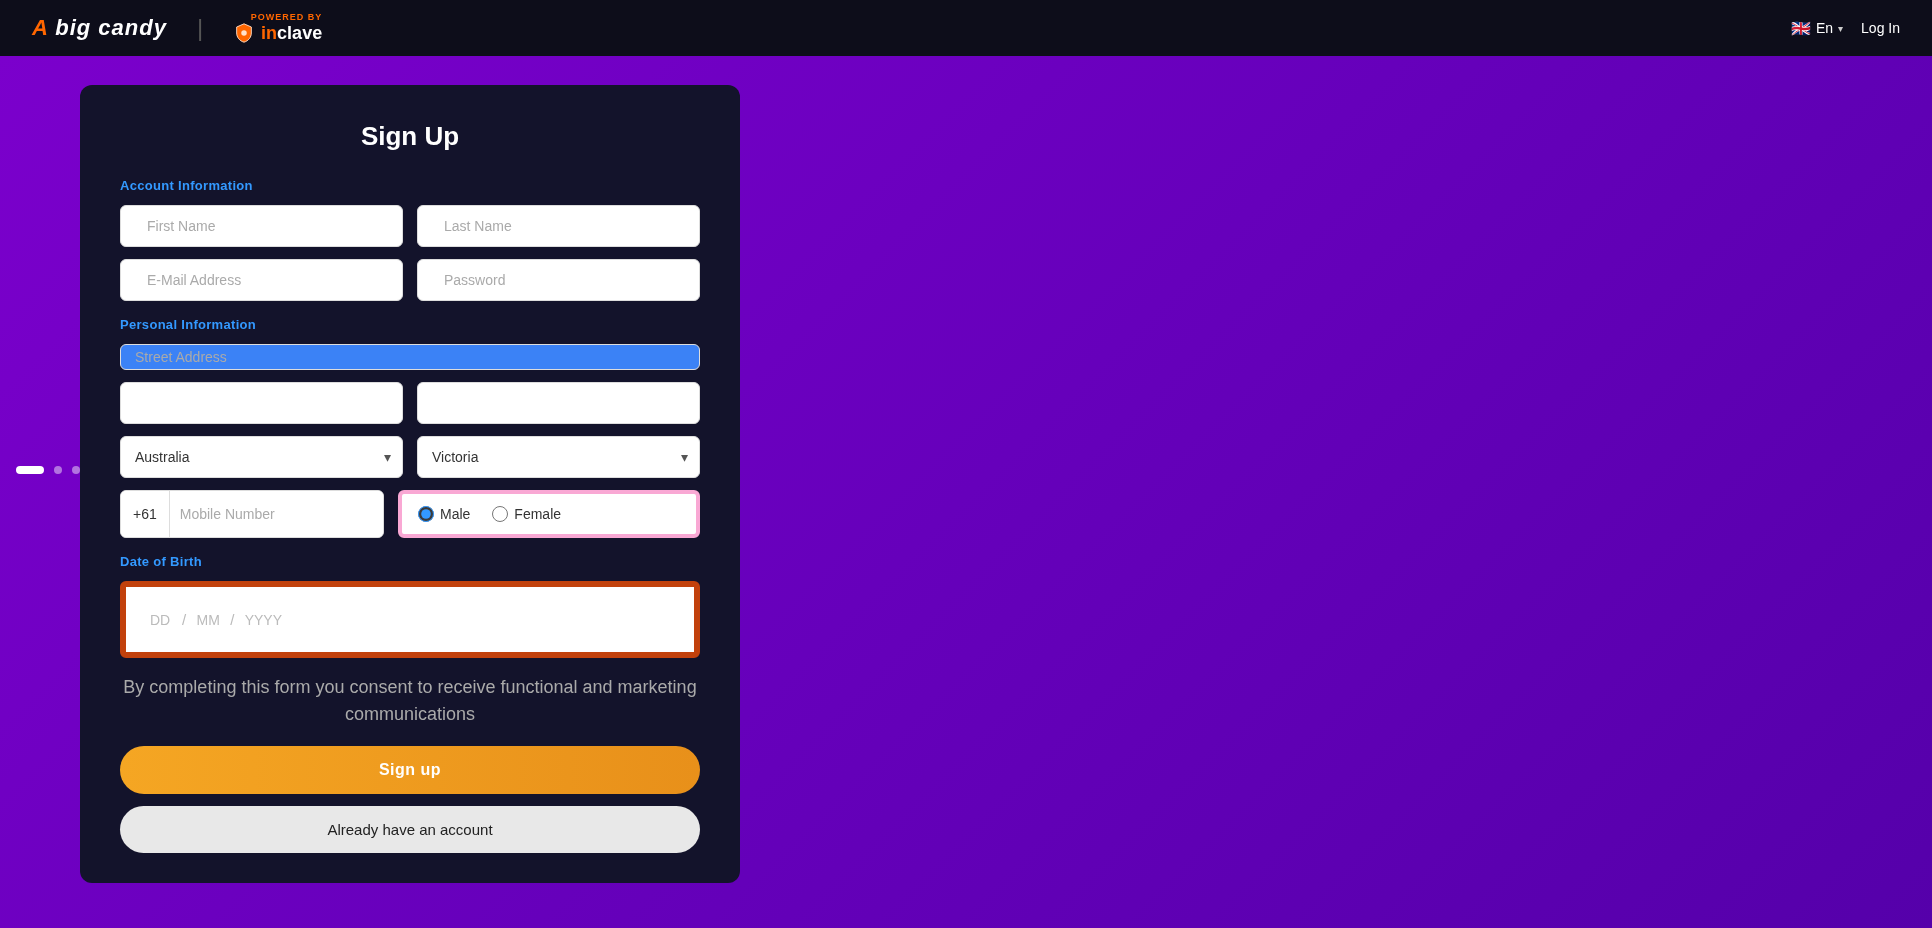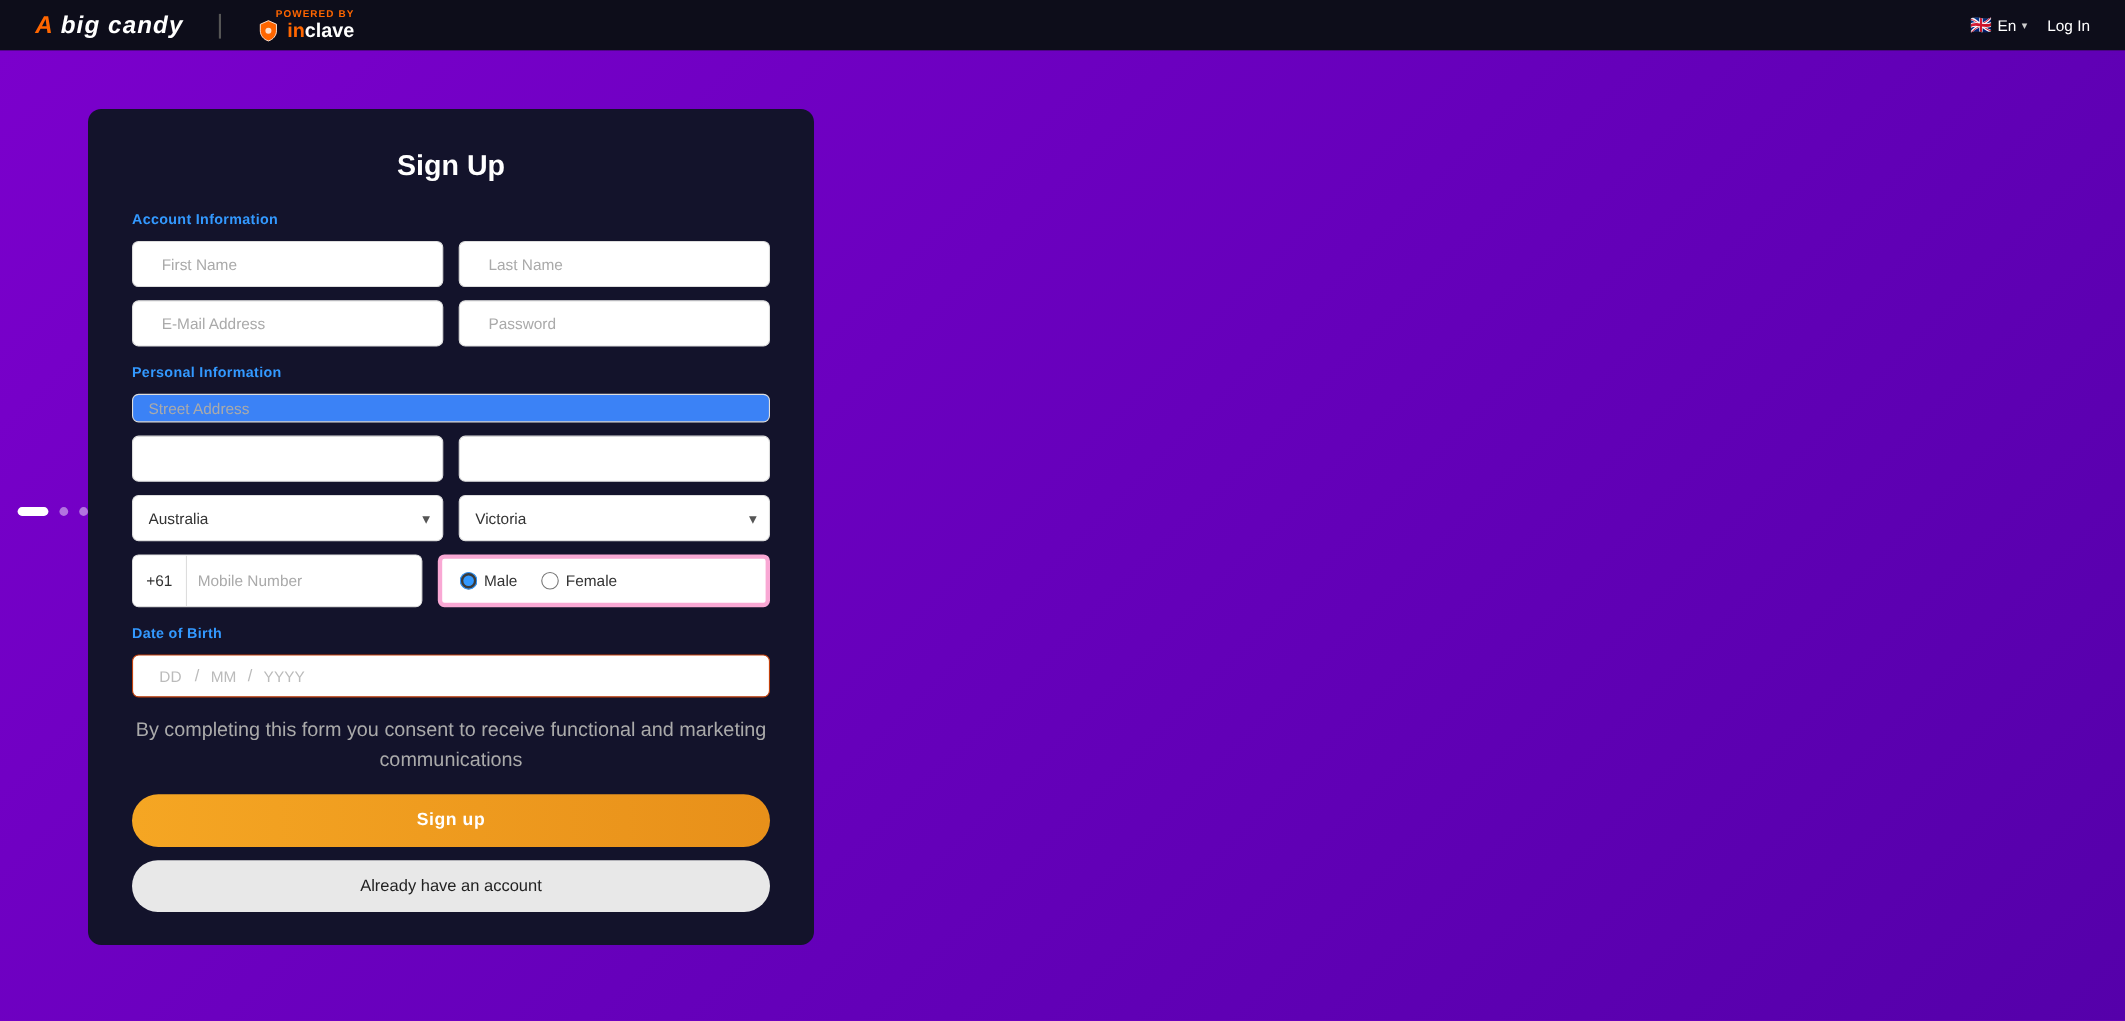--- a/index.html
+++ b/index.html
@@ -7,21 +7,21 @@
       font-family: 'Segoe UI', Arial, sans-serif;
       background: #7b00cc;
       min-height: 928px;
       display: flex;
       flex-direction: column;
     }
 
     
     .navbar {
       background: #0d0d1a;
-      height: 46px;
+      height: 56px;
       display: flex;
       align-items: center;
       justify-content: space-between;
       padding: 0 32px;
       flex-shrink: 0;
       gap: 40px;
     }
     .navbar-left {
       display: flex;
       align-items: center;
@@ -278,23 +278,23 @@
       width: 16px;
       height: 16px;
       cursor: pointer;
     }
 
     
     .dob-wrapper {
       display: flex;
       align-items: center;
       background: white;
-      border: 1px solid #c2410c;
-      border-radius: 6px;
-      padding: 10px 16px;
+      border: 6px solid #c2410c;
+      border-radius: 6px;
+      padding: 24px 16px;
       gap: 4px;
       width: 100%;
       margin-bottom: 14px;
     }
     .dob-input {
       border: none;
       outline: none;
       font-size: 14px;
       color: #333;
       text-align: center;

